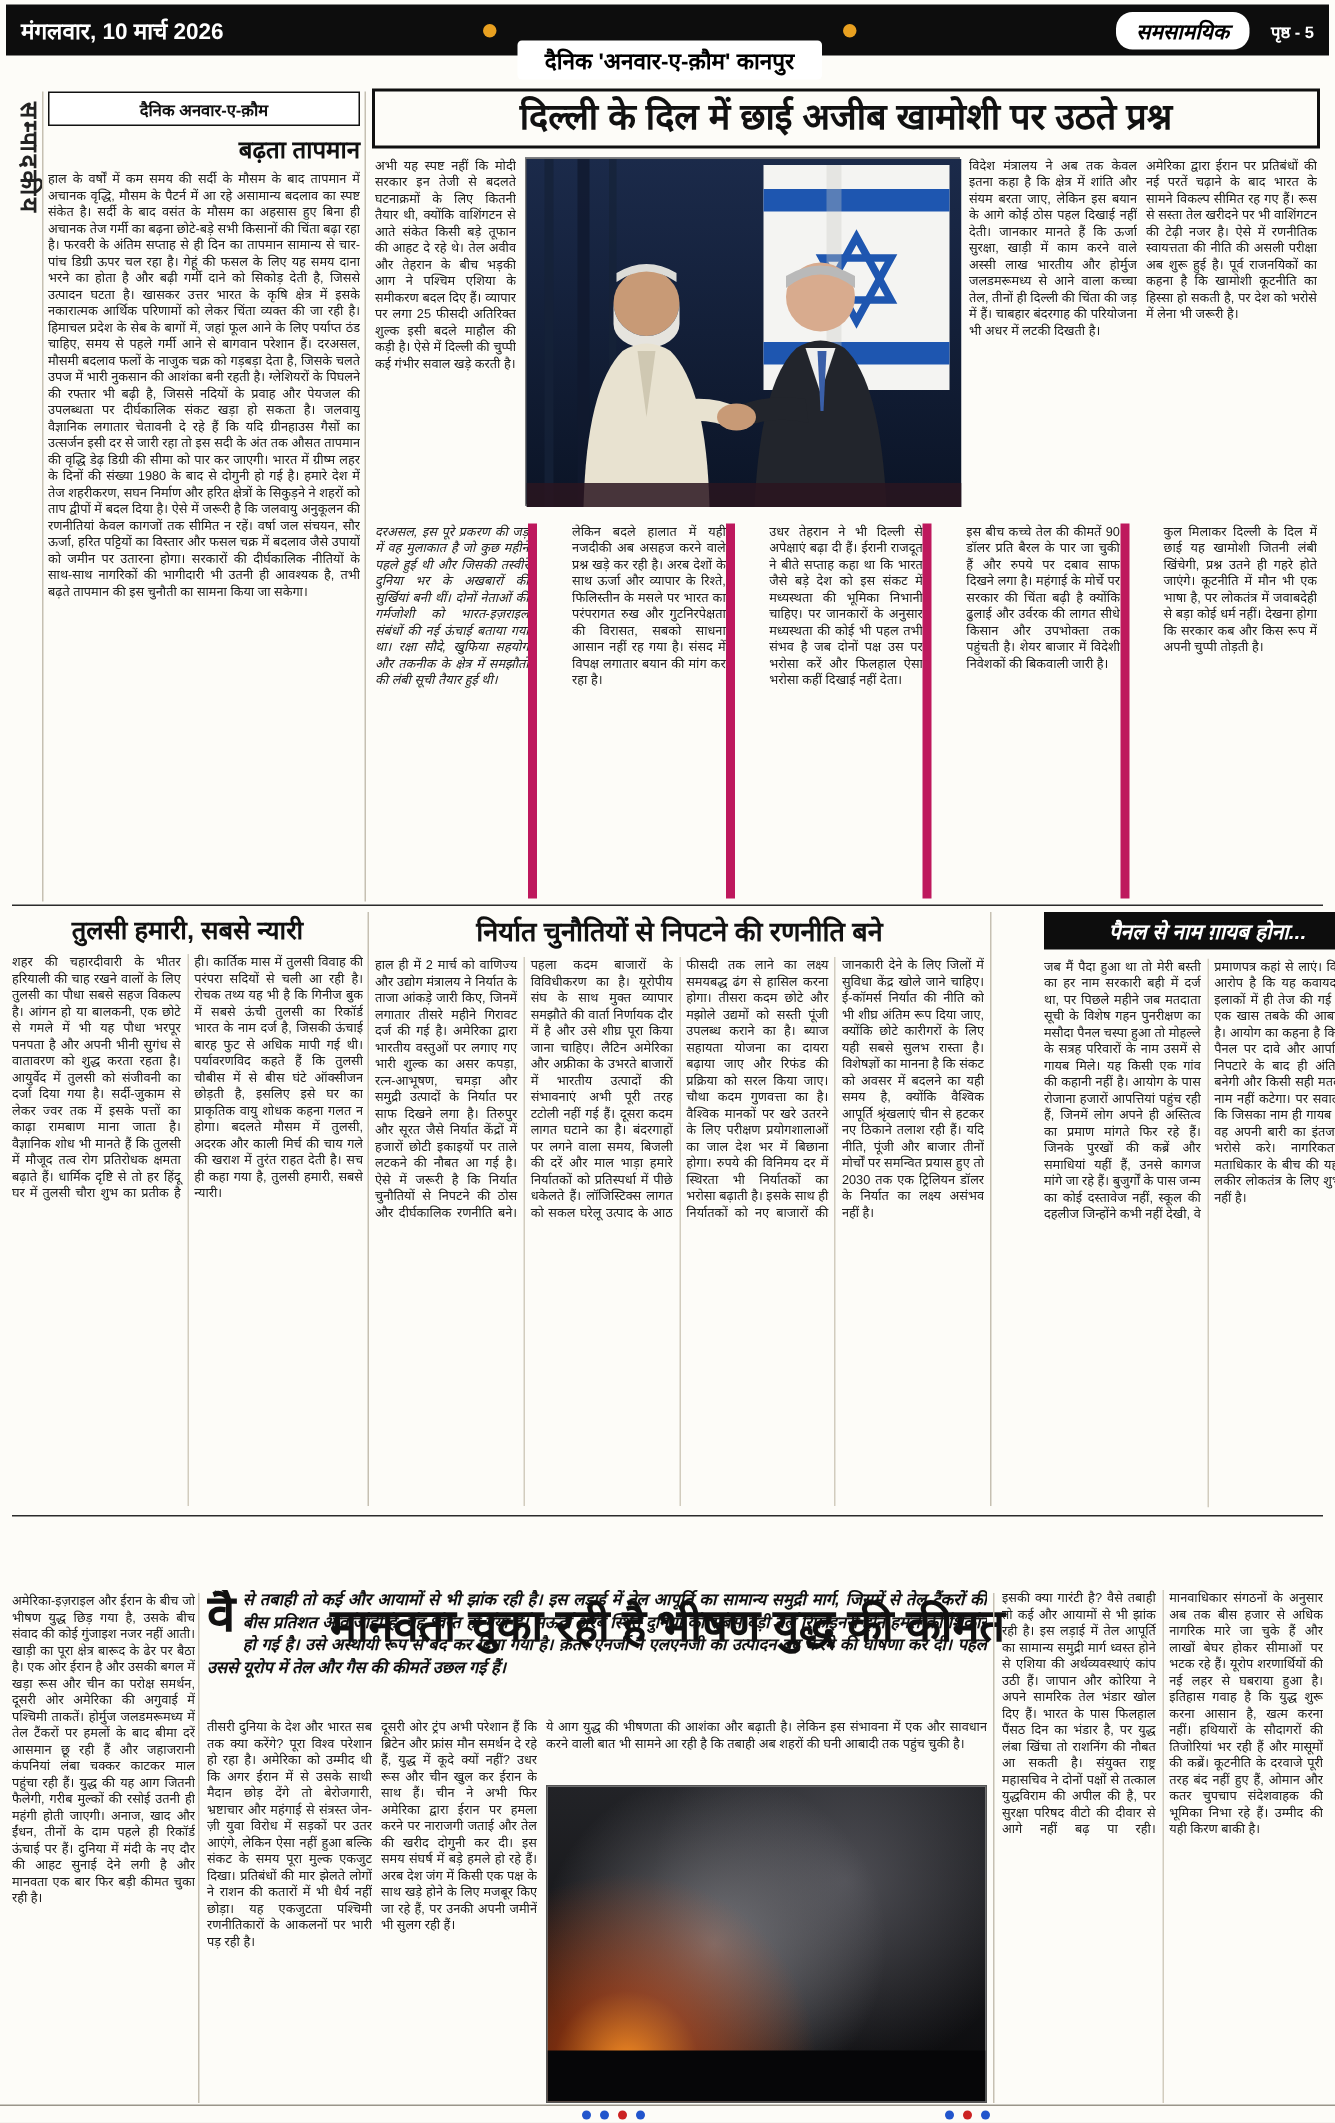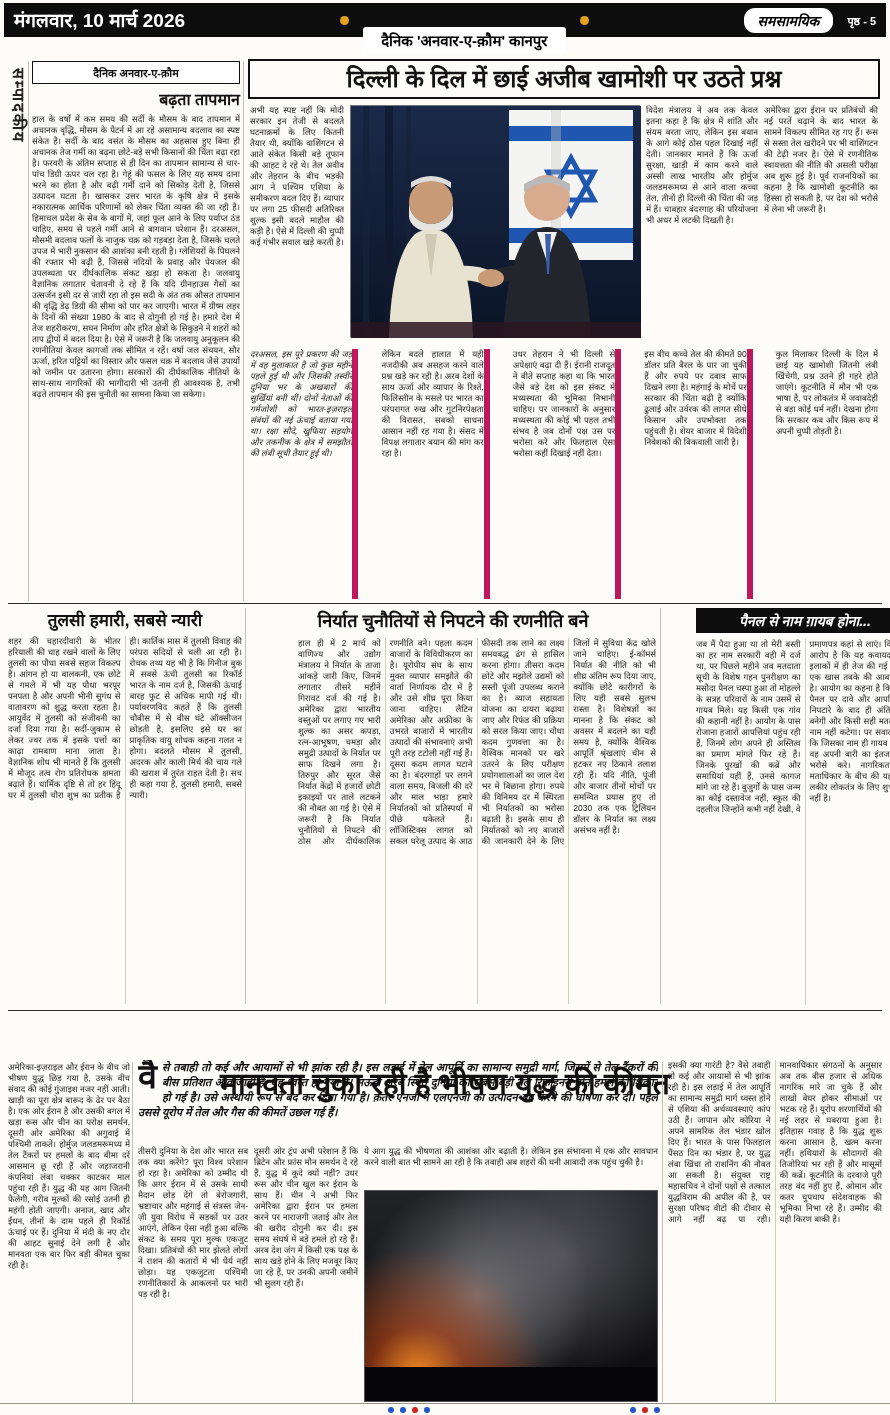--- a/index.html
+++ b/index.html
@@ -1,34 +1,34 @@
 <!DOCTYPE html>
 <html lang="hi"><head>
 <meta charset="utf-8">
 <style>
   html,body{margin:0;padding:0;}
   body{background:#e9e7e1;font-family:"Liberation Sans","DejaVu Sans",sans-serif;}
   .page{position:relative;width:890px;height:1415px;margin:0 auto;background:#fdfcf8;color:#111;overflow:hidden;}
   
   .topbar{position:absolute;top:3px;left:4px;right:4px;height:34px;background:#0d0d0d;display:flex;align-items:center;justify-content:space-between;padding:0 10px;box-sizing:border-box;}
-  .issue-date{color:#fff;font-weight:700;font-size:19px;white-space:nowrap;}
+  .issue-date{color:#fff;font-weight:700;font-size:15px;white-space:nowrap;}
   .head-center{display:flex;align-items:center;gap:14px;}
   .hdot{width:9px;height:9px;border-radius:50%;background:#e8a020;}
   .masthead{background:#fff;color:#000;font-weight:700;font-size:15px;padding:3px 18px;border-radius:3px;white-space:nowrap;margin-top:39px;}
   .right-group{display:flex;align-items:center;gap:14px;}
   .section-tag{background:#fff;color:#000;font-weight:700;font-style:italic;font-size:14px;padding:3px 14px;border-radius:11px;white-space:nowrap;}
   .page-num{color:#fff;font-weight:700;font-size:11px;white-space:nowrap;}
   
   .content{position:absolute;top:40px;left:0;width:890px;height:1364px;}
   .abs{position:absolute;box-sizing:border-box;}
   .body-text{font-size:8.5px;line-height:11px;text-align:justify;overflow:hidden;color:#1c1c1c;}
   .vrule{position:absolute;width:0;border-left:1px solid #c6c0b2;}
   .hrule{position:absolute;left:8px;right:8px;border-top:1.5px solid #2b2b2b;}
   .cols2{column-count:2;column-gap:9px;column-rule:1px solid #d2ccbe;}
-  .cols4{column-count:4;column-gap:9px;column-rule:1px solid #d2ccbe;margin-left:48px;}
+  .cols4{column-count:4;column-gap:9px;column-rule:1px solid #d2ccbe;}
   
   .side-label{font-weight:700;font-size:16px;letter-spacing:2px;writing-mode:vertical-rl;color:#222;}
   .ed-box{border:1.5px solid #111;text-align:center;font-weight:700;font-size:11px;padding:3px 2px;background:#fff;}
   .ed-headline{font-weight:700;font-size:16px;text-align:right;}
   
   .lead-hl{border:2px solid #101010;font-weight:700;font-size:24px;text-align:center;line-height:36px;overflow:hidden;white-space:nowrap;}
   .bcol-row{display:flex;}
   .bcol{flex:1;border-left:6px solid #be185d;padding-left:23px;}
   .bcol:first-child{border-left:none;padding-left:0;}
   
@@ -132,21 +132,21 @@
       </div>
 
       <div class="abs body-text" style="left:398px;top:46px;width:112px;height:236px;">विदेश मंत्रालय ने अब तक केवल इतना कहा है कि क्षेत्र में शांति और संयम बरता जाए, लेकिन इस बयान के आगे कोई ठोस पहल दिखाई नहीं देती। जानकार मानते हैं कि ऊर्जा सुरक्षा, खाड़ी में काम करने वाले अस्सी लाख भारतीय और होर्मुज जलडमरूमध्य से आने वाला कच्चा तेल, तीनों ही दिल्ली की चिंता की जड़ में हैं। चाबहार बंदरगाह की परियोजना भी अधर में लटकी दिखती है।</div>
       <div class="abs body-text" style="left:516px;top:46px;width:114px;height:236px;">अमेरिका द्वारा ईरान पर प्रतिबंधों की नई परतें चढ़ाने के बाद भारत के सामने विकल्प सीमित रह गए हैं। रूस से सस्ता तेल खरीदने पर भी वाशिंगटन की टेढ़ी नजर है। ऐसे में रणनीतिक स्वायत्तता की नीति की असली परीक्षा अब शुरू हुई है। पूर्व राजनयिकों का कहना है कि खामोशी कूटनीति का हिस्सा हो सकती है, पर देश को भरोसे में लेना भी जरूरी है।</div>
 
       <div class="abs bcol-row" style="left:2px;top:290px;width:628px;height:250px;">
         <div class="bcol body-text" style="height:250px;font-style:italic;">दरअसल, इस पूरे प्रकरण की जड़ में वह मुलाकात है जो कुछ महीने पहले हुई थी और जिसकी तस्वीरें दुनिया भर के अखबारों की सुर्खियां बनी थीं। दोनों नेताओं की गर्मजोशी को भारत-इज़राइल संबंधों की नई ऊंचाई बताया गया था। रक्षा सौदे, खुफिया सहयोग और तकनीक के क्षेत्र में समझौतों की लंबी सूची तैयार हुई थी।</div>
         <div class="bcol body-text" style="height:250px;">लेकिन बदले हालात में यही नजदीकी अब असहज करने वाले प्रश्न खड़े कर रही है। अरब देशों के साथ ऊर्जा और व्यापार के रिश्ते, फिलिस्तीन के मसले पर भारत का परंपरागत रुख और गुटनिरपेक्षता की विरासत, सबको साधना आसान नहीं रह गया है। संसद में विपक्ष लगातार बयान की मांग कर रहा है।</div>
         <div class="bcol body-text" style="height:250px;">उधर तेहरान ने भी दिल्ली से अपेक्षाएं बढ़ा दी हैं। ईरानी राजदूत ने बीते सप्ताह कहा था कि भारत जैसे बड़े देश को इस संकट में मध्यस्थता की भूमिका निभानी चाहिए। पर जानकारों के अनुसार मध्यस्थता की कोई भी पहल तभी संभव है जब दोनों पक्ष उस पर भरोसा करें और फिलहाल ऐसा भरोसा कहीं दिखाई नहीं देता।</div>
         <div class="bcol body-text" style="height:250px;">इस बीच कच्चे तेल की कीमतें 90 डॉलर प्रति बैरल के पार जा चुकी हैं और रुपये पर दबाव साफ दिखने लगा है। महंगाई के मोर्चे पर सरकार की चिंता बढ़ी है क्योंकि ढुलाई और उर्वरक की लागत सीधे किसान और उपभोक्ता तक पहुंचती है। शेयर बाजार में विदेशी निवेशकों की बिकवाली जारी है।</div>
-        <div class="bcol body-text" style="height:250px;font-family:Liberation Serif, serif;">कुल मिलाकर दिल्ली के दिल में छाई यह खामोशी जितनी लंबी खिंचेगी, प्रश्न उतने ही गहरे होते जाएंगे। कूटनीति में मौन भी एक भाषा है, पर लोकतंत्र में जवाबदेही से बड़ा कोई धर्म नहीं। देखना होगा कि सरकार कब और किस रूप में अपनी चुप्पी तोड़ती है।</div>
+        <div class="bcol body-text" style="height:250px;">कुल मिलाकर दिल्ली के दिल में छाई यह खामोशी जितनी लंबी खिंचेगी, प्रश्न उतने ही गहरे होते जाएंगे। कूटनीति में मौन भी एक भाषा है, पर लोकतंत्र में जवाबदेही से बड़ा कोई धर्म नहीं। देखना होगा कि सरकार कब और किस रूप में अपनी चुप्पी तोड़ती है।</div>
       </div>
     </section>
 
     <div class="hrule" style="top:563px;"></div>
 
     <section class="abs" style="left:8px;top:568px;width:234px;height:398px;">
       <div class="mid-hl" style="font-size:17px;height:24px;">तुलसी हमारी, सबसे न्यारी</div>
       <div class="body-text cols2" style="margin-top:4px;height:368px;">शहर की चहारदीवारी के भीतर हरियाली की चाह रखने वालों के लिए तुलसी का पौधा सबसे सहज विकल्प है। आंगन हो या बालकनी, एक छोटे से गमले में भी यह पौधा भरपूर पनपता है और अपनी भीनी सुगंध से वातावरण को शुद्ध करता रहता है। आयुर्वेद में तुलसी को संजीवनी का दर्जा दिया गया है। सर्दी-जुकाम से लेकर ज्वर तक में इसके पत्तों का काढ़ा रामबाण माना जाता है। वैज्ञानिक शोध भी मानते हैं कि तुलसी में मौजूद तत्व रोग प्रतिरोधक क्षमता बढ़ाते हैं। धार्मिक दृष्टि से तो हर हिंदू घर में तुलसी चौरा शुभ का प्रतीक है ही। कार्तिक मास में तुलसी विवाह की परंपरा सदियों से चली आ रही है। रोचक तथ्य यह भी है कि गिनीज बुक में सबसे ऊंची तुलसी का रिकॉर्ड भारत के नाम दर्ज है, जिसकी ऊंचाई बारह फुट से अधिक मापी गई थी। पर्यावरणविद कहते हैं कि तुलसी चौबीस में से बीस घंटे ऑक्सीजन छोड़ती है, इसलिए इसे घर का प्राकृतिक वायु शोधक कहना गलत न होगा। बदलते मौसम में तुलसी, अदरक और काली मिर्च की चाय गले की खराश में तुरंत राहत देती है। सच ही कहा गया है, तुलसी हमारी, सबसे न्यारी।</div>
     </section>
 

